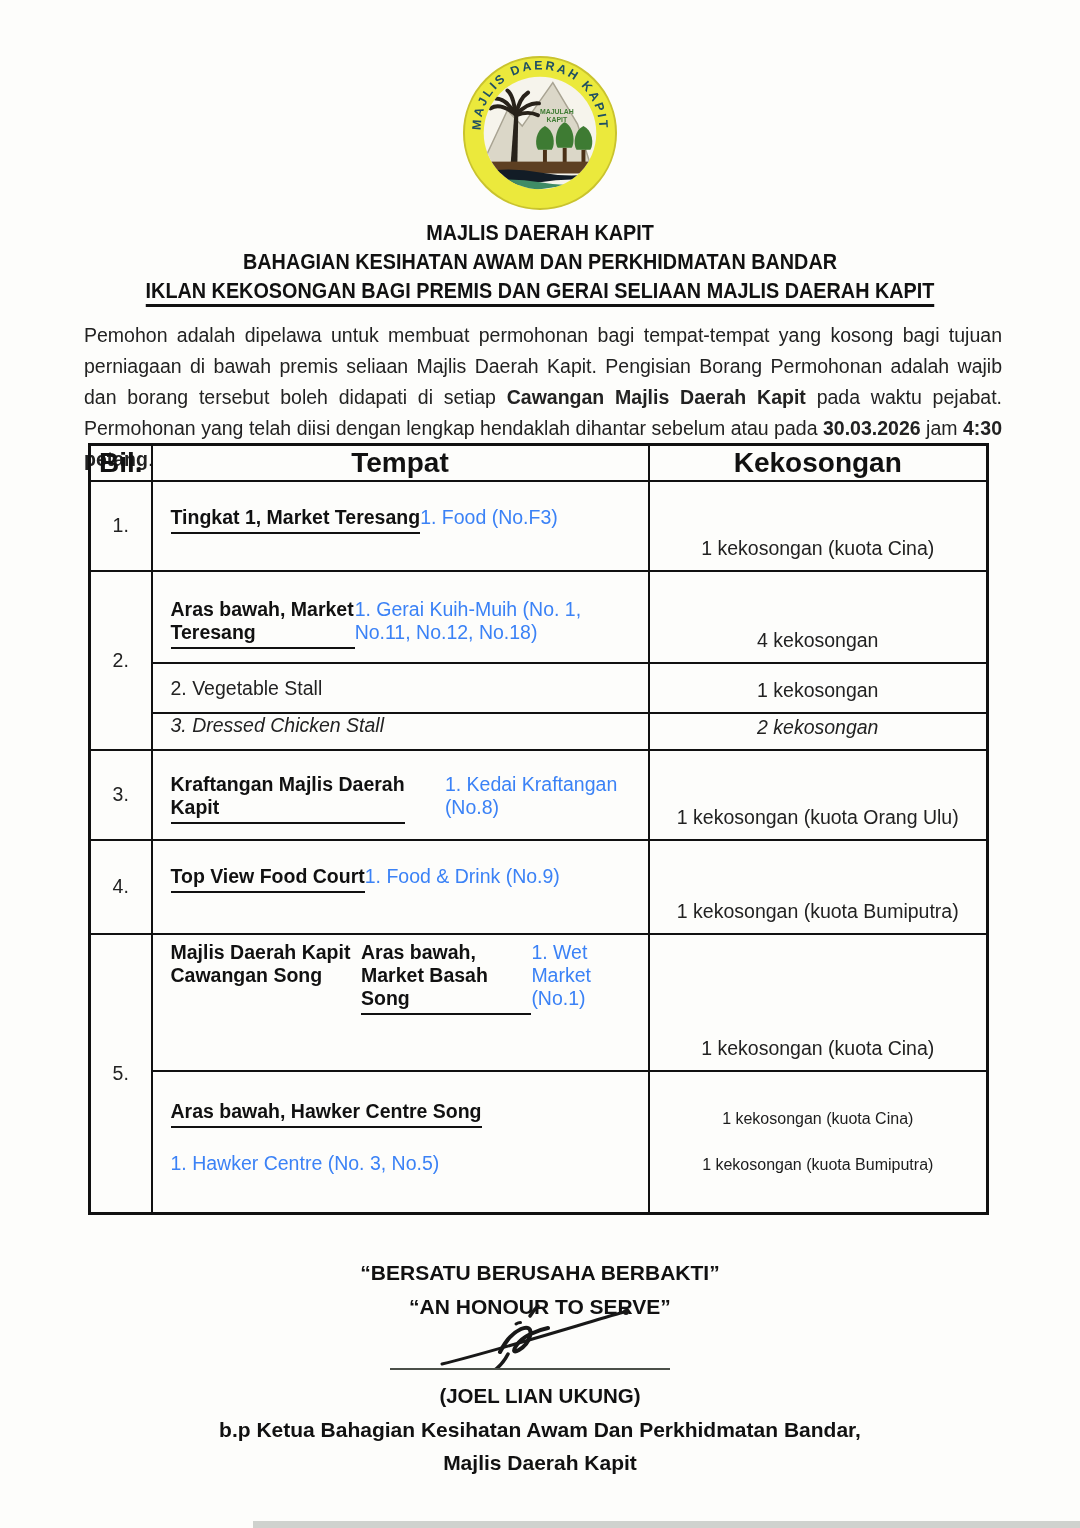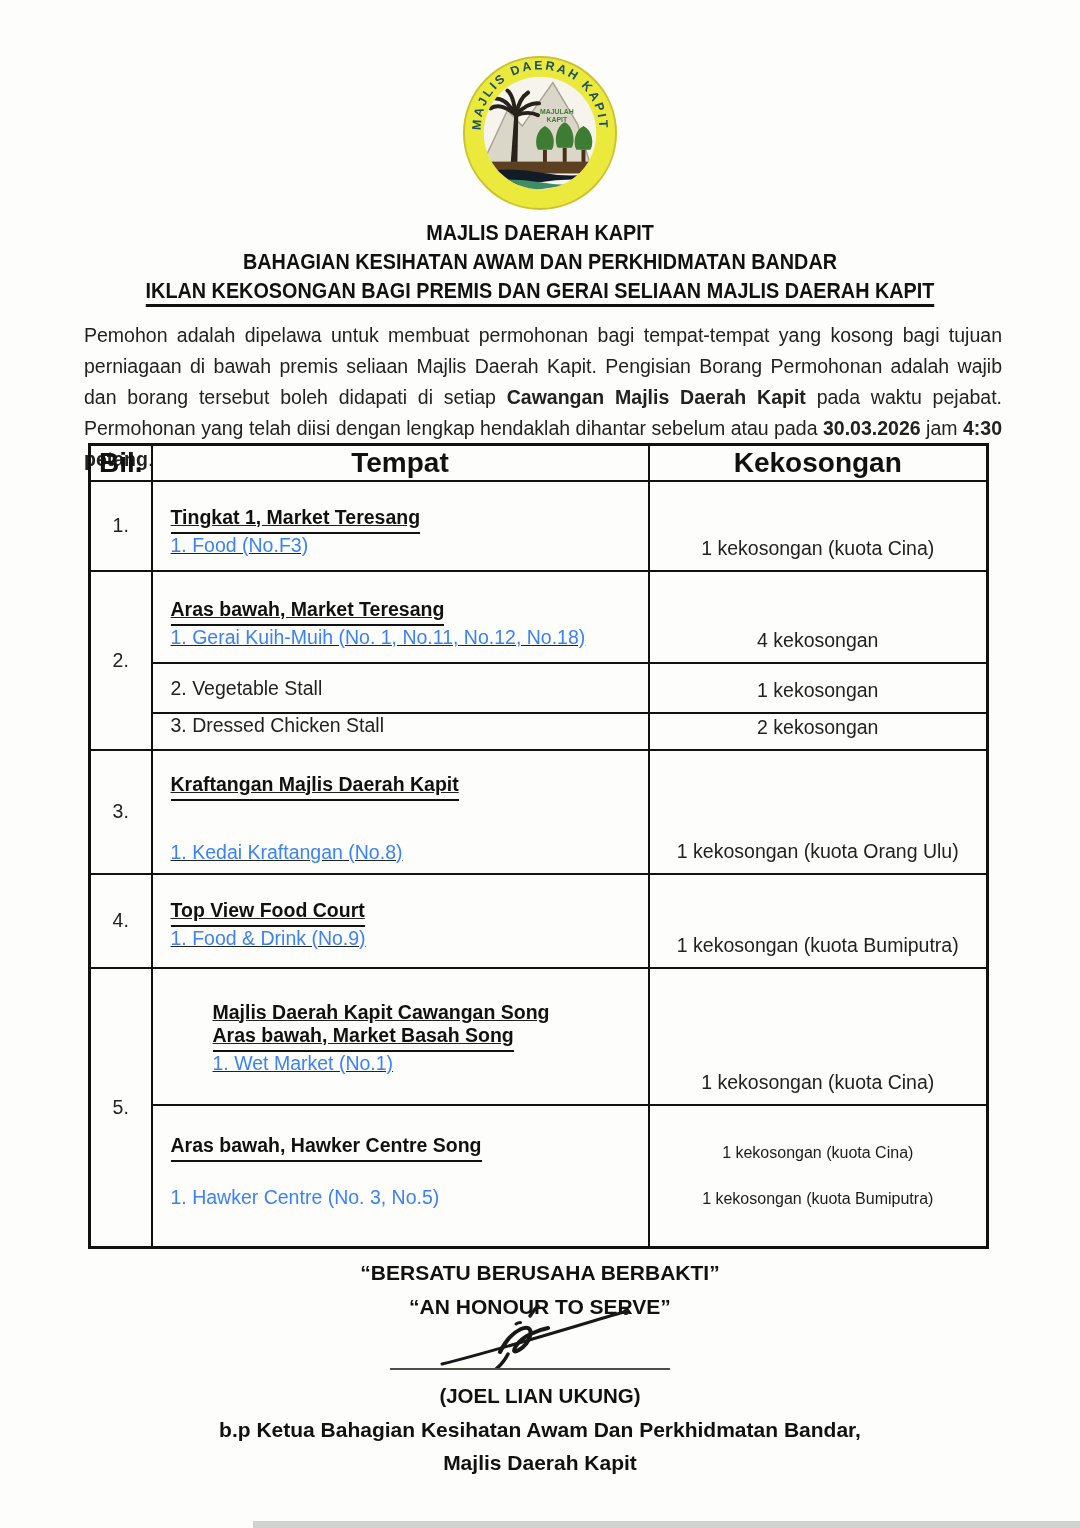--- a/index.html
+++ b/index.html
@@ -43,45 +43,45 @@
   col.c-bil { width: 62px; }
   col.c-tempat { width: 497px; }
   col.c-vac { width: 339px; }
 
   tr.t-head th { height: 36px; font-size: 28px; font-weight: bold; text-align: center; vertical-align: middle; color: #111; }
 
   td.bil { text-align: center; vertical-align: middle; font-size: 19.5px; color: #222; }
   td.tempat { vertical-align: top; padding: 0 14px 0 18px; font-size: 19.5px; color: #222; }
   td.vac { text-align: center; font-size: 19.5px; color: #222; vertical-align: bottom; padding-bottom: 10px; }
 
-  .cell-col { display: flex; flex-direction: column; height: 100%; text-decoration: underline; }
+  .cell-col { display: flex; flex-direction: row; height: 100%; }
   .heading-u { font-weight: bold; font-size: 19.5px; color: #111; align-self: flex-start;
                border-bottom: 2.5px solid #111; padding-bottom: 3px; }
   .heading-b { font-weight: bold; font-size: 19.5px; color: #111; align-self: flex-start; }
   .item-line { font-size: 19.5px; color: #3b82f6; }
 
   td.item-only { vertical-align: bottom; padding: 0 14px 12px 18px; font-size: 19.5px; color: #222; }
   td.vac-two { vertical-align: middle; padding: 0; }
   .vac-two-inner { display: flex; flex-direction: column; justify-content: center; align-items: center; gap: 28px; height: 100%; }
 
   
   tr.r1 { height: 90px; }
   tr.r2a { height: 92px; }
   tr.r2b { height: 50px; }
-  tr.r2c { height: 32px; }
+  tr.r2c { height: 32px; font-style: italic; }
   tr.r3 { height: 90px; }
   tr.r4 { height: 94px; }
   tr.r5a { height: 137px; }
   tr.r5b { height: 143px; }
 
   .pad-r1 { padding-top: 24px; padding-bottom: 8px; }
   .pad-r2a { padding-top: 26px; padding-bottom: 10px; }
   .pad-r3 { padding-top: 22px; padding-bottom: 9px; gap: 40px; }
   .pad-r4 { padding-top: 24px; padding-bottom: 9px; }
-  .pad-r5a { padding-top: 32px; padding-bottom: 12px; margin-left: 42px; }
+  .pad-r5a { padding-top: 6px; padding-bottom: 12px; }
   .cell-r5b { display: flex; flex-direction: column; height: 100%; padding-top: 28px; gap: 24px; }
 
   
   .motto { position: absolute; left: 0; width: 100%; text-align: center; font-weight: bold; font-size: 21px; color: #111; }
   .motto1 { top: 1261px; }
   .motto2 { top: 1295px; }
 
   .sig-block { position: absolute; top: 1308px; left: 0; width: 100%; display: flex; justify-content: center; }
   .sig-inner { position: relative; width: 300px; height: 62px; }
   .sig-inner svg { position: absolute; left: 22px; top: -6px; }

